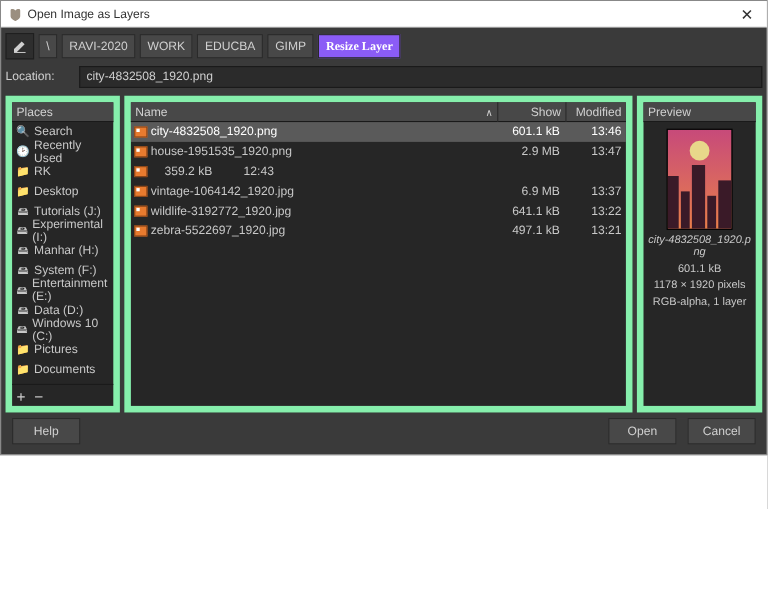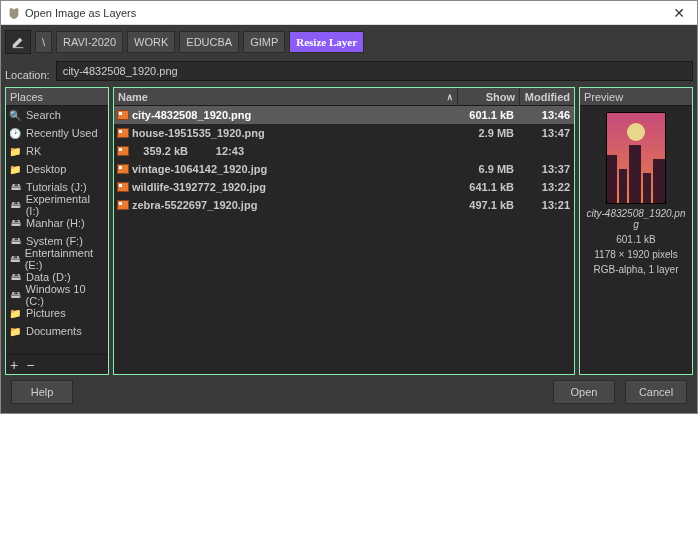--- a/index.html
+++ b/index.html
@@ -9,26 +9,26 @@
 .titlebar .icon { width: 14px; height: 14px; margin-right: 4px; display:flex; align-items:center; justify-content:center;}
 .titlebar .spacer { flex: 1; }
 .titlebar .x { padding: 0 6px; font-size: 14px; cursor: pointer; }
 .content { flex: 1; background: #3a3a3a; display: flex; flex-direction: column; padding: 4px; color: #cfcfcf; font-size: 11px; }
 .toolbar { height: 26px; display: flex; align-items: center; gap: 4px; margin-bottom: 4px; }
 .tool-icon { width: 26px; height: 24px; background: #2e2e2e; border: 1px solid #1f1f1f; display:flex; align-items:center; justify-content:center; }
 .tool-icon svg { width:14px; height:14px; }
 .crumb { height: 22px; padding: 0 6px; background: #484848; border: 1px solid #2a2a2a; color: #cfcfcf; display:flex; align-items:center; cursor:pointer;}
 .crumb.active { background: #8b5cf6; color:#fff;font-family:Liberation Serif, serif; }
 .crumb.leaf { font-weight:bold; color:#fff;}
-.location-row { height: 22px; display: flex; align-items:flex-end; gap:6px; margin-bottom:6px; }
+.location-row { height: 22px; display: flex; align-items:center; gap:22px; margin-bottom:6px; }
 .location-row input { flex:1; height:20px; background:#2b2b2b; border:1px solid #1a1a1a; color:#cfcfcf; padding:0 6px; font-size:11px;}
 .main-row { flex:1; display:flex; gap:4px; min-height:0; }
-.panel { background:#262626; border:1px solid #86efac; display:flex; flex-direction:column; min-height:0;}
+.panel { background:#262626; border:6px solid #86efac; display:flex; flex-direction:column; min-height:0;}
 .places { width:104px; resize: horizontal; }
-.files { flex:1;font-weight:bold; }
+.files { flex:1; }
 .preview { width:114px; }
 .header { height:18px; background:#484848; color:#d0d0d0; font-size:11px; display:flex; align-items:center; padding:0 4px; border-bottom:1px solid #1a1a1a;}
 .files .header { padding:0; }
 .files .header .col { padding:0 4px; height:18px; display:flex; align-items:center; border-right:1px solid #2a2a2a; cursor:pointer;}
 .col-name { flex:1; }
 .col-size { width:62px; justify-content:flex-end; }
 .col-mod { width:54px; justify-content:flex-end; border-right:none !important;}
 .sort-caret { margin-left:auto; font-size:9px;}
 .list { flex:1; overflow:auto; }
 .place-item { height:18px; display:flex; align-items:center; padding:0 4px; gap:4px; cursor:pointer; color:#c8c8c8;}

